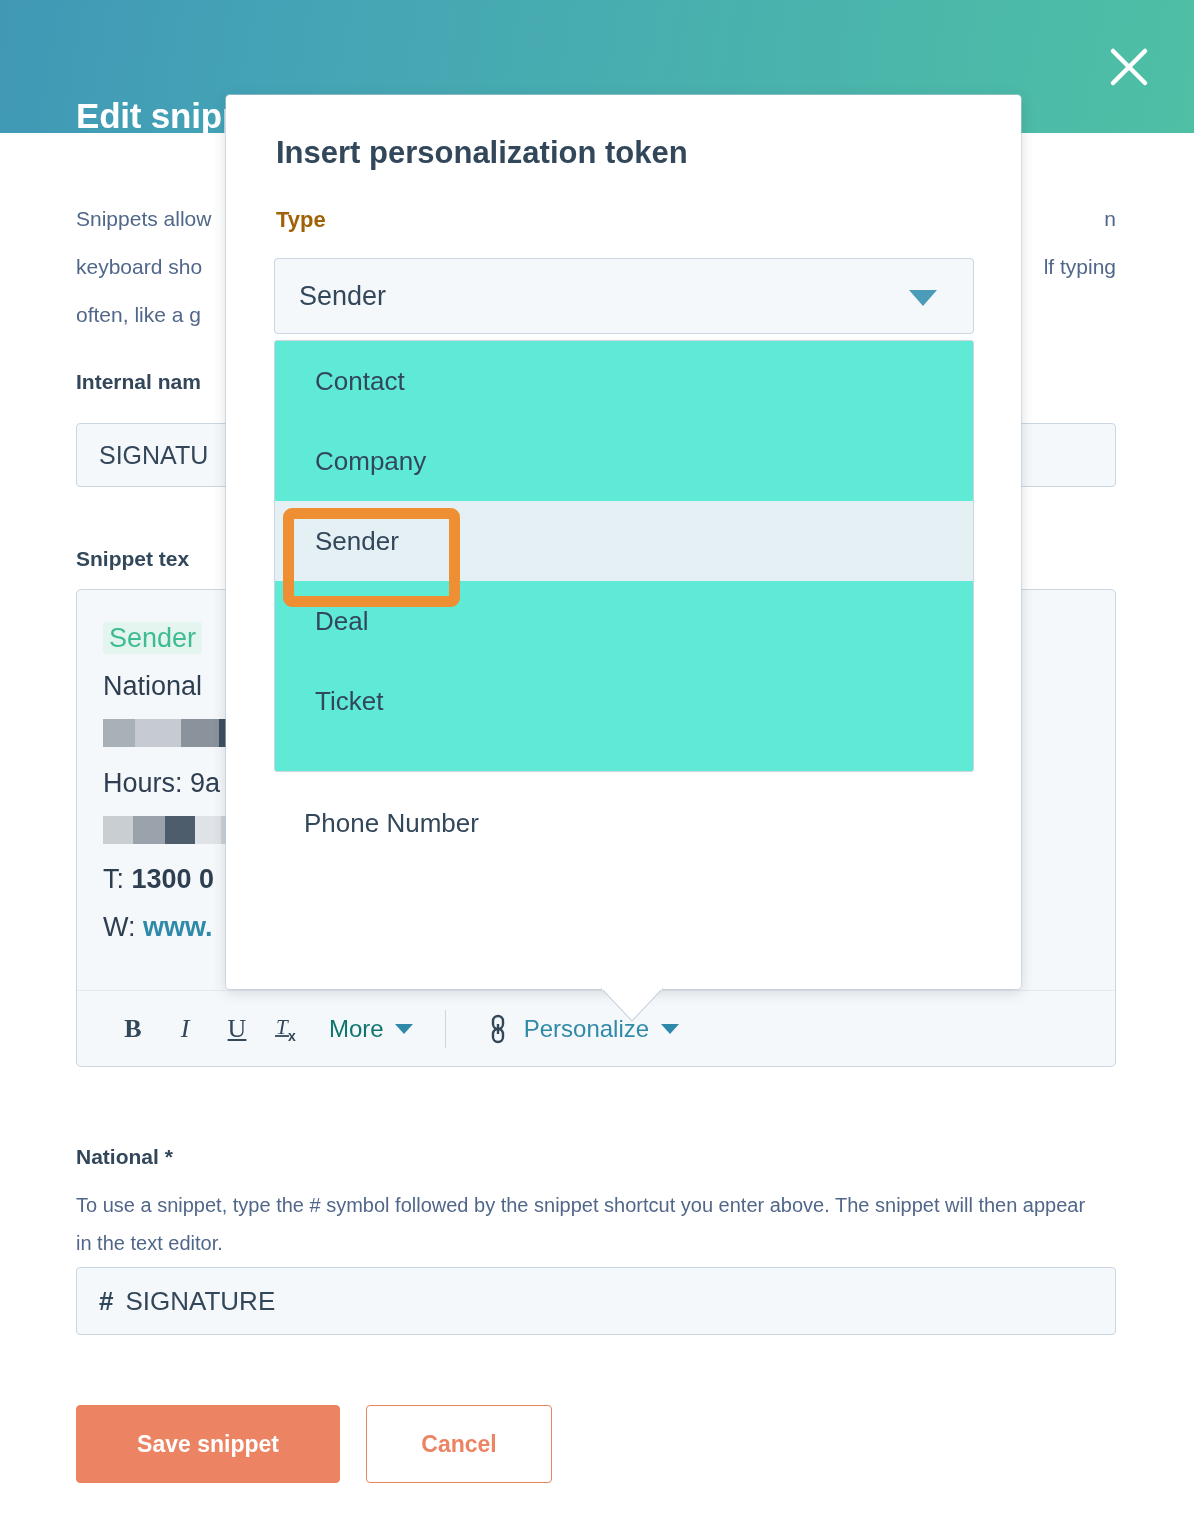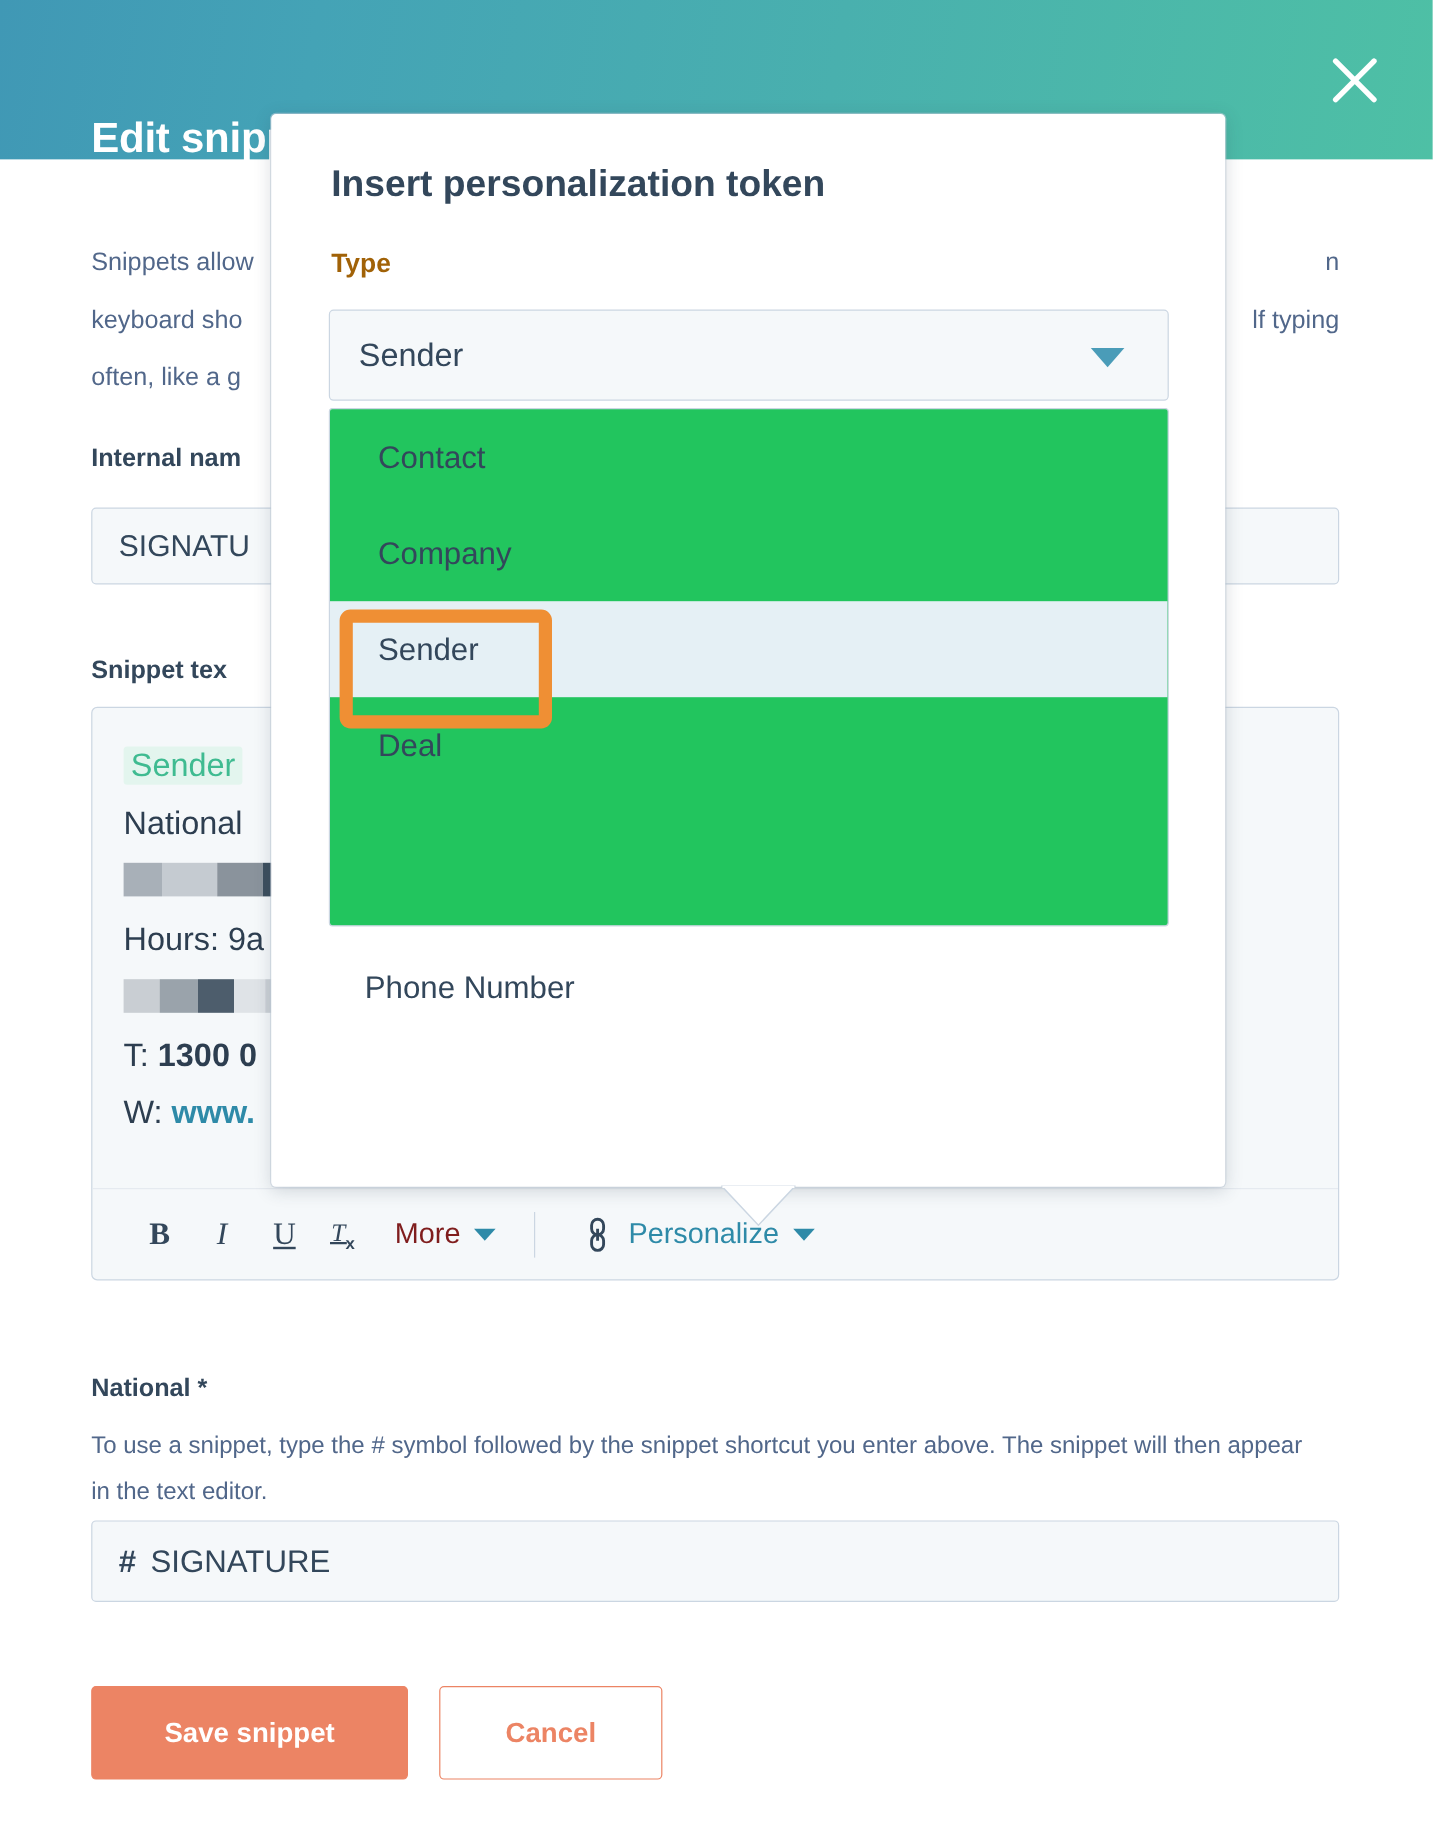--- a/index.html
+++ b/index.html
@@ -99,21 +99,21 @@
   }
   .tb-btn{
     width:52px; height:52px; display:flex; align-items:center; justify-content:center;
     color:#33475b; cursor:pointer;
   }
   .tb-b{ font-weight:700; font-size:26px; font-family:"Liberation Serif", serif;}
   .tb-i{ font-style:italic; font-size:26px; font-family:"Liberation Serif", serif;}
   .tb-u{ font-size:26px; text-decoration:underline; font-family:"Liberation Serif", serif;}
   .tb-more{
     display:flex; align-items:center; gap:11px;
-    color:#7f1d1d; font-size:24px; margin-left:14px; cursor:pointer;
+    color:#0f766e; font-size:24px; margin-left:14px; cursor:pointer;
   }
   .caret{
     width:0;height:0;border-left:9px solid transparent;border-right:9px solid transparent;
     border-top:10px solid #2e8aa8;
   }
   .tb-div{ width:1px; height:38px; background:#cbd6e2; margin:0 26px 0 32px; }
   .tb-personalize{
     display:flex; align-items:center; gap:12px;
     color:#2e8aa8; font-size:24px; cursor:pointer;
   }
@@ -158,21 +158,21 @@
     cursor:pointer;
   }
   .pop-select .sel-caret{
     position:absolute; right:36px; top:50%; margin-top:-6px;
     width:0;height:0;border-left:14px solid transparent;border-right:14px solid transparent;
     border-top:16px solid #4a9cb8;
   }
 
   .pop-list{
     position:absolute; left:48px; top:245px; width:700px; height:432px;
-    background:#22c55e; border:1px solid #cbd6e2; border-radius:3px;
+    background:#5eead4; border:1px solid #cbd6e2; border-radius:3px;
     overflow:hidden;
     text-align:center;
   }
   .pop-opt{
     height:80px; display:flex; align-items:center; padding-left:40px;
     color:#33475b; font-size:26px; cursor:pointer;
   }
   .pop-opt.sel{ background:#e5f0f5; }
 
   .pop-sub{
@@ -296,20 +296,21 @@
   <div class="pop-select">
     <span>Sender</span>
     <span class="sel-caret"></span>
   </div>
 
   <div class="pop-list">
     <div class="pop-opt">Contact</div>
     <div class="pop-opt">Company</div>
     <div class="pop-opt sel">Sender</div>
     <div class="pop-opt">Deal</div>
+    <div class="pop-opt">Ticket</div>
   </div>
 
   <div class="pop-sub">
     <div class="pop-sub-opt">Phone Number</div>
   </div>
 </div>
 
 <div class="pop-arrow">
   <svg width="62" height="34" viewBox="0 0 62 34" aria-hidden="true">
     <path d="M0 0 L31 33 L62 0 Z" fill="#ffffff" stroke="#cbd6e2" stroke-width="1.2"></path>

